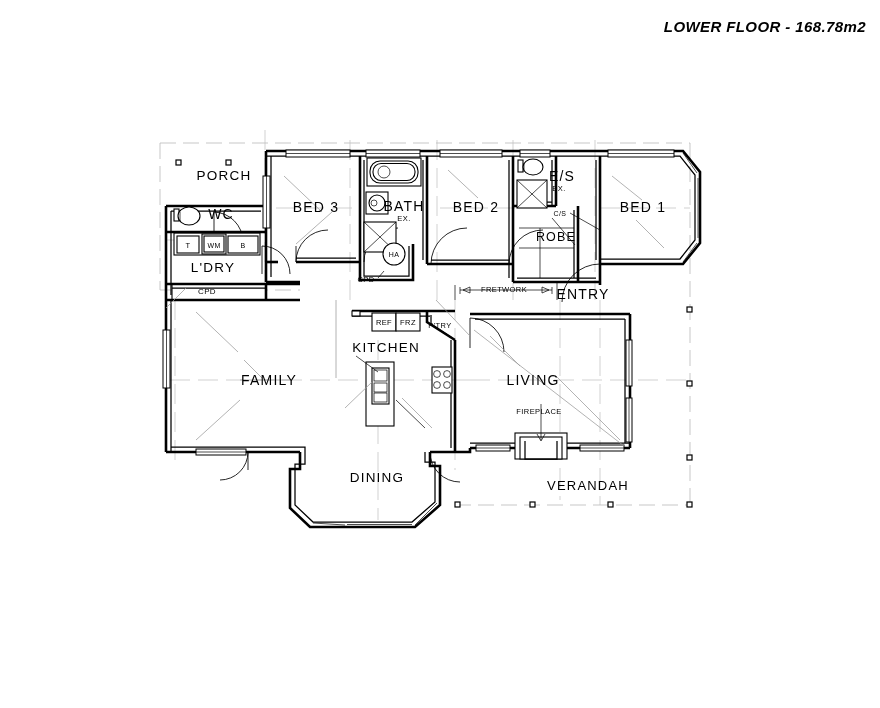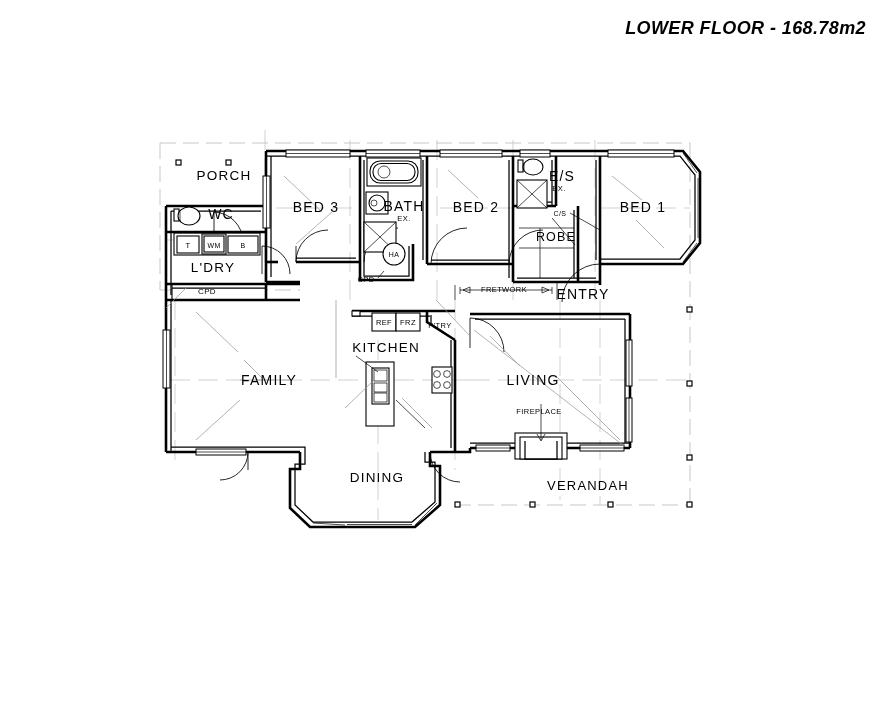--- a/index.html
+++ b/index.html
@@ -1,21 +1,21 @@
 <!DOCTYPE html>
 <html><head>
 <meta charset="utf-8">
 <title>Lower Floor Plan</title>
 <style>
   html,body{margin:0;padding:0;background:#ffffff;}
   body{width:880px;height:708px;position:relative;overflow:hidden;
        font-family:"Liberation Sans","DejaVu Sans",sans-serif;color:#000;}
   #plan-title{
     position:absolute;right:14px;top:18px;
-    font-style:italic;font-weight:bold;font-size:18px;
+    font-style:italic;font-weight:bold;font-size:15px;
     letter-spacing:.4px;white-space:nowrap;
   }
   #floorplan-canvas{position:absolute;left:0;top:0;width:880px;height:708px;}
   svg text{user-select:none;}
 </style>
 </head>
 <body>
 
 <div id="plan-title">LOWER FLOOR - 168.78m2</div>
 

